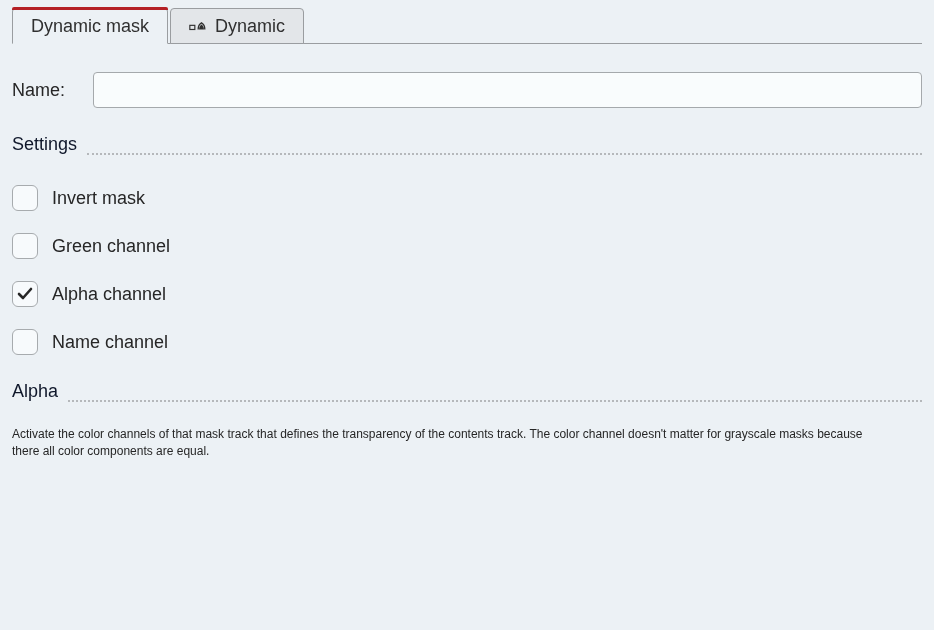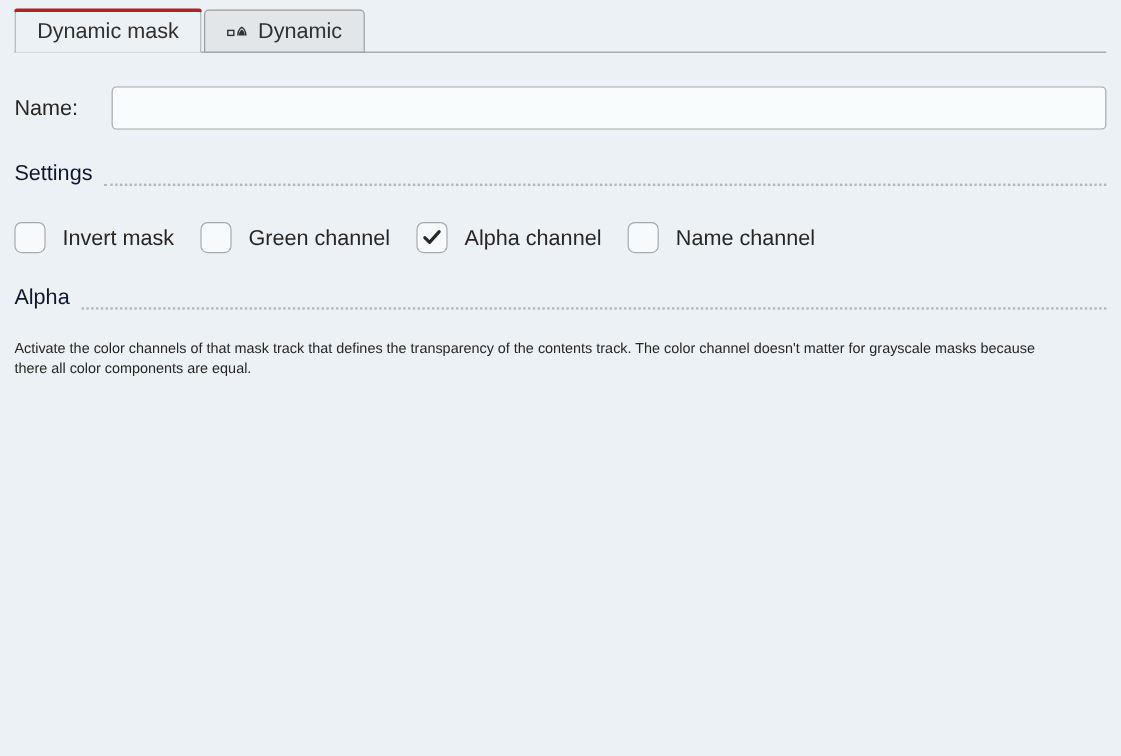--- a/index.html
+++ b/index.html
@@ -102,21 +102,21 @@
       font-size: 18px;
       margin-bottom: 18px;
     }
     .section-header .dots {
       flex: 1;
       border-bottom: 2px dotted #b5b8bb;
       height: 1px;
     }
     .checkbox-list {
       display: flex;
-      flex-direction: row;
+      flex-direction: column;
       gap: 22px;
       margin-top: 30px;
       margin-bottom: 26px;
     }
     .checkbox-row {
       display: flex;
       align-items: center;
       gap: 14px;
       cursor: pointer;
     }

